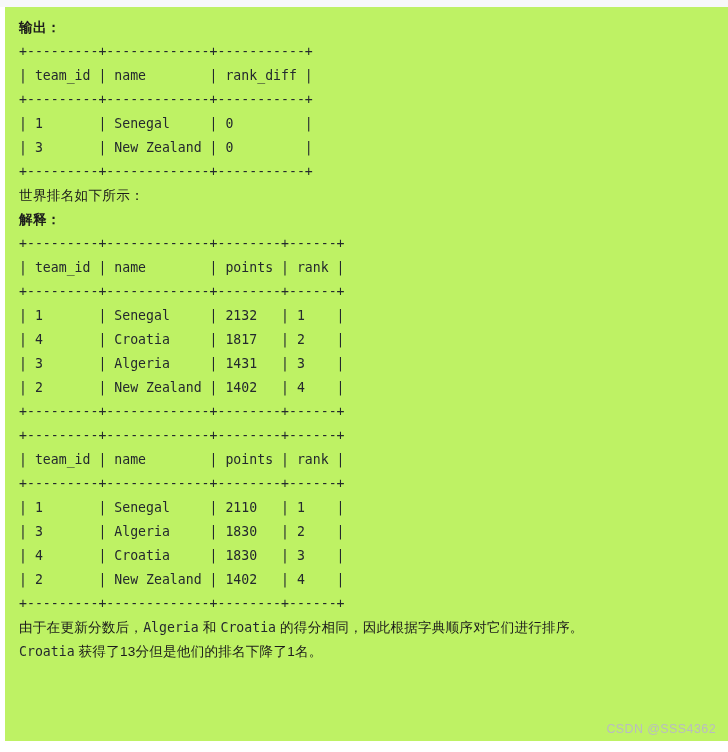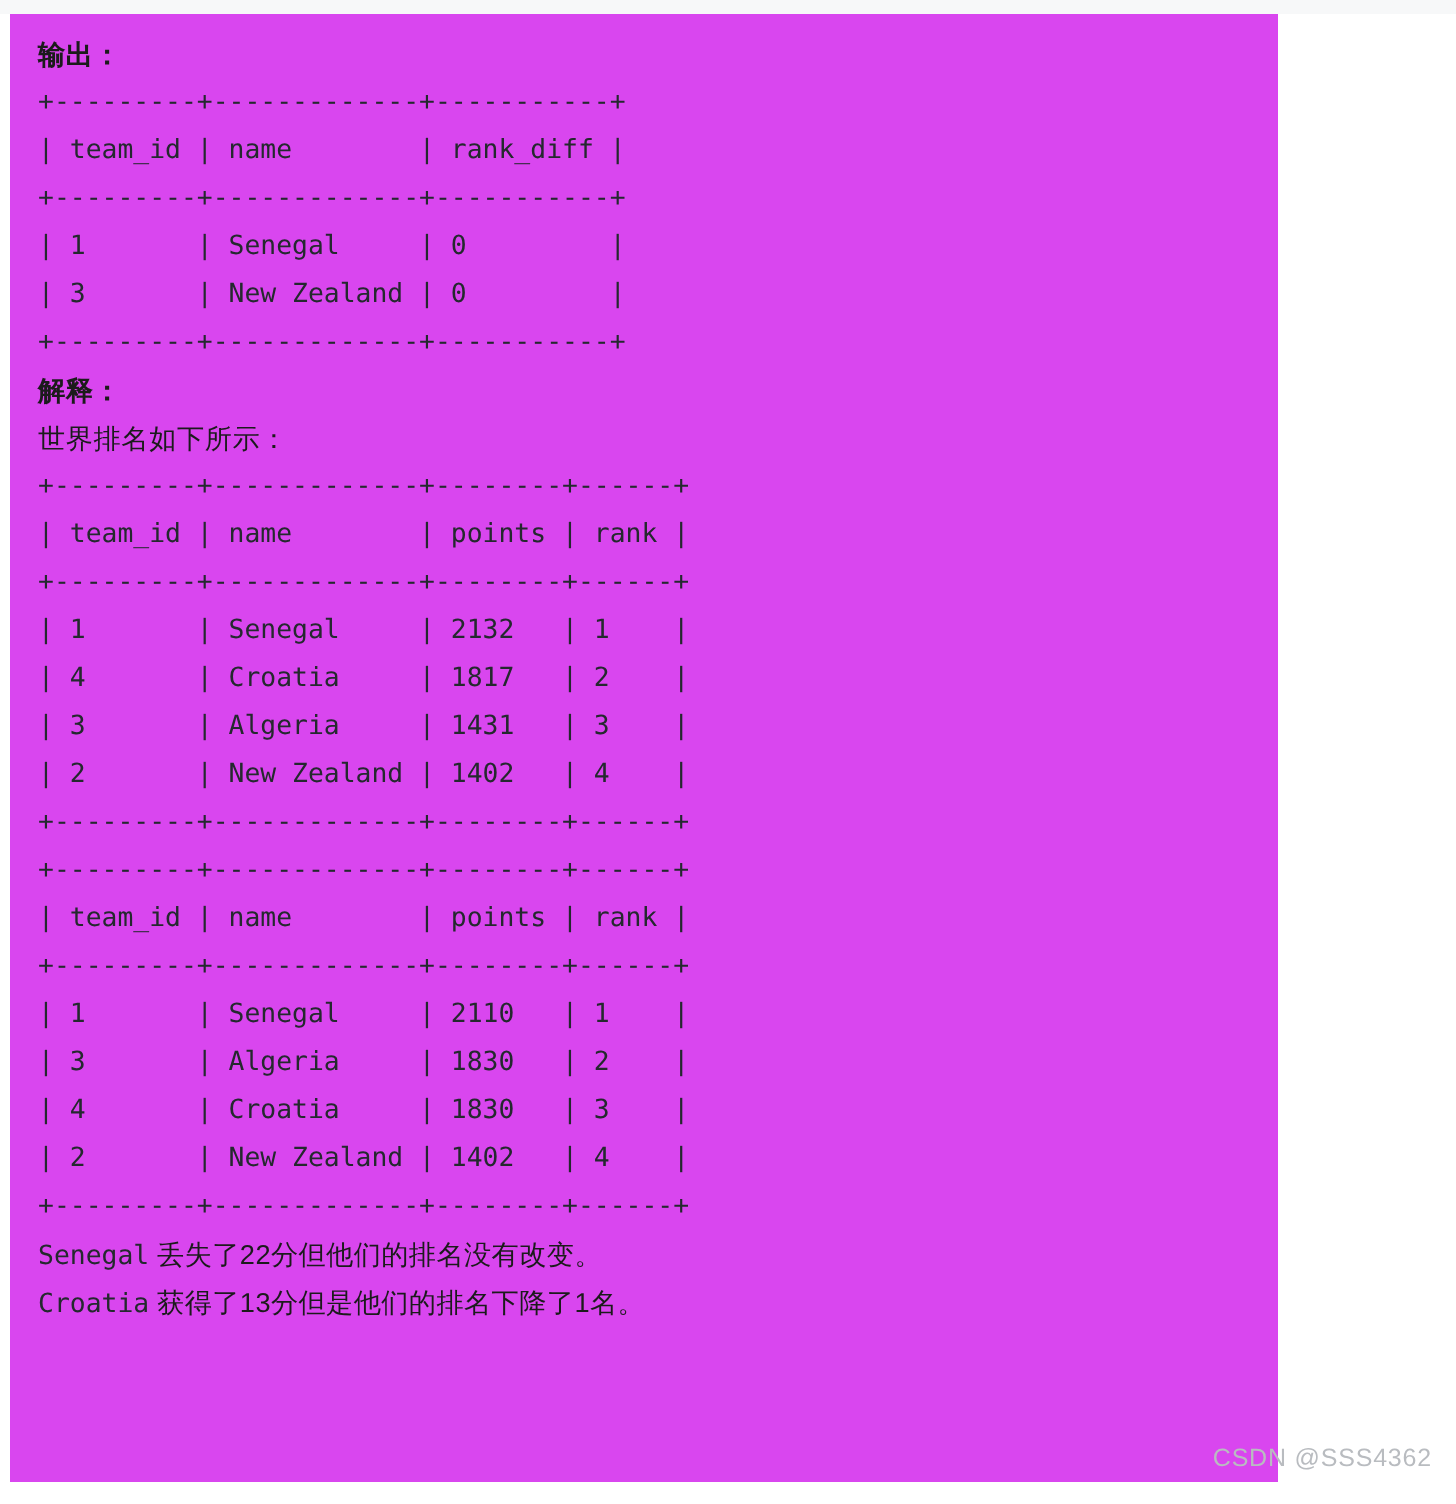--- a/index.html
+++ b/index.html
@@ -27,23 +27,23 @@
     left: 0;
     top: 0;
     width: 728px;
     height: 7px;
     background: #f7f8f9;
   }
   .code-block {
     position: absolute;
     left: 5px;
     top: 7px;
-    width: 634px;
+    width: 723px;
     height: 734px;
-    background: #d946ef;
+    background: #bef264;
     box-sizing: border-box;
     padding: 9px 0 0 14px;
   }
   .line {
     height: 24px;
     line-height: 24px;
     white-space: pre;
     font-family: "DejaVu Sans Mono", "Liberation Mono", monospace;
     font-size: 13.2px;
     color: #24292e;
@@ -100,44 +100,44 @@
 
     <div class="line heading">输出：</div>
 
     <div class="line">+---------+-------------+-----------+</div>
     <div class="line">| team_id | name        | rank_diff |</div>
     <div class="line">+---------+-------------+-----------+</div>
     <div class="line">| 1       | Senegal     | 0         |</div>
     <div class="line">| 3       | New Zealand | 0         |</div>
     <div class="line">+---------+-------------+-----------+</div>
 
+    <div class="line cn">世界排名如下所示：</div>
     <div class="line heading">解释：</div>
-    <div class="line cn">世界排名如下所示：</div>
 
     <div class="line">+---------+-------------+--------+------+</div>
     <div class="line">| team_id | name        | points | rank |</div>
     <div class="line">+---------+-------------+--------+------+</div>
     <div class="line">| 1       | Senegal     | 2132   | 1    |</div>
     <div class="line">| 4       | Croatia     | 1817   | 2    |</div>
     <div class="line">| 3       | Algeria     | 1431   | 3    |</div>
     <div class="line">| 2       | New Zealand | 1402   | 4    |</div>
     <div class="line">+---------+-------------+--------+------+</div>
 
 
     <div class="line">+---------+-------------+--------+------+</div>
     <div class="line">| team_id | name        | points | rank |</div>
     <div class="line">+---------+-------------+--------+------+</div>
     <div class="line">| 1       | Senegal     | 2110   | 1    |</div>
     <div class="line">| 3       | Algeria     | 1830   | 2    |</div>
     <div class="line">| 4       | Croatia     | 1830   | 3    |</div>
     <div class="line">| 2       | New Zealand | 1402   | 4    |</div>
     <div class="line">+---------+-------------+--------+------+</div>
 
+    <div class="line mixed"><span>由于在更新分数后，</span><span class="mono">Algeria</span><span> 和 </span><span class="mono">Croatia</span><span> 的得分相同，因此根据字典顺序对它们进行排序。</span></div>
 
-    <div class="line mixed"><span class="mono">Senegal</span><span> 丢失了22分但他们的排名没有改变。</span></div>
 
     <div class="line mixed"><span class="mono">Croatia</span><span> 获得了13分但是他们的排名下降了1名。</span></div>
 
   </div>
 
   <div class="watermark">CSDN @SSS4362</div>
 
 </div>
 
 </body></html>

